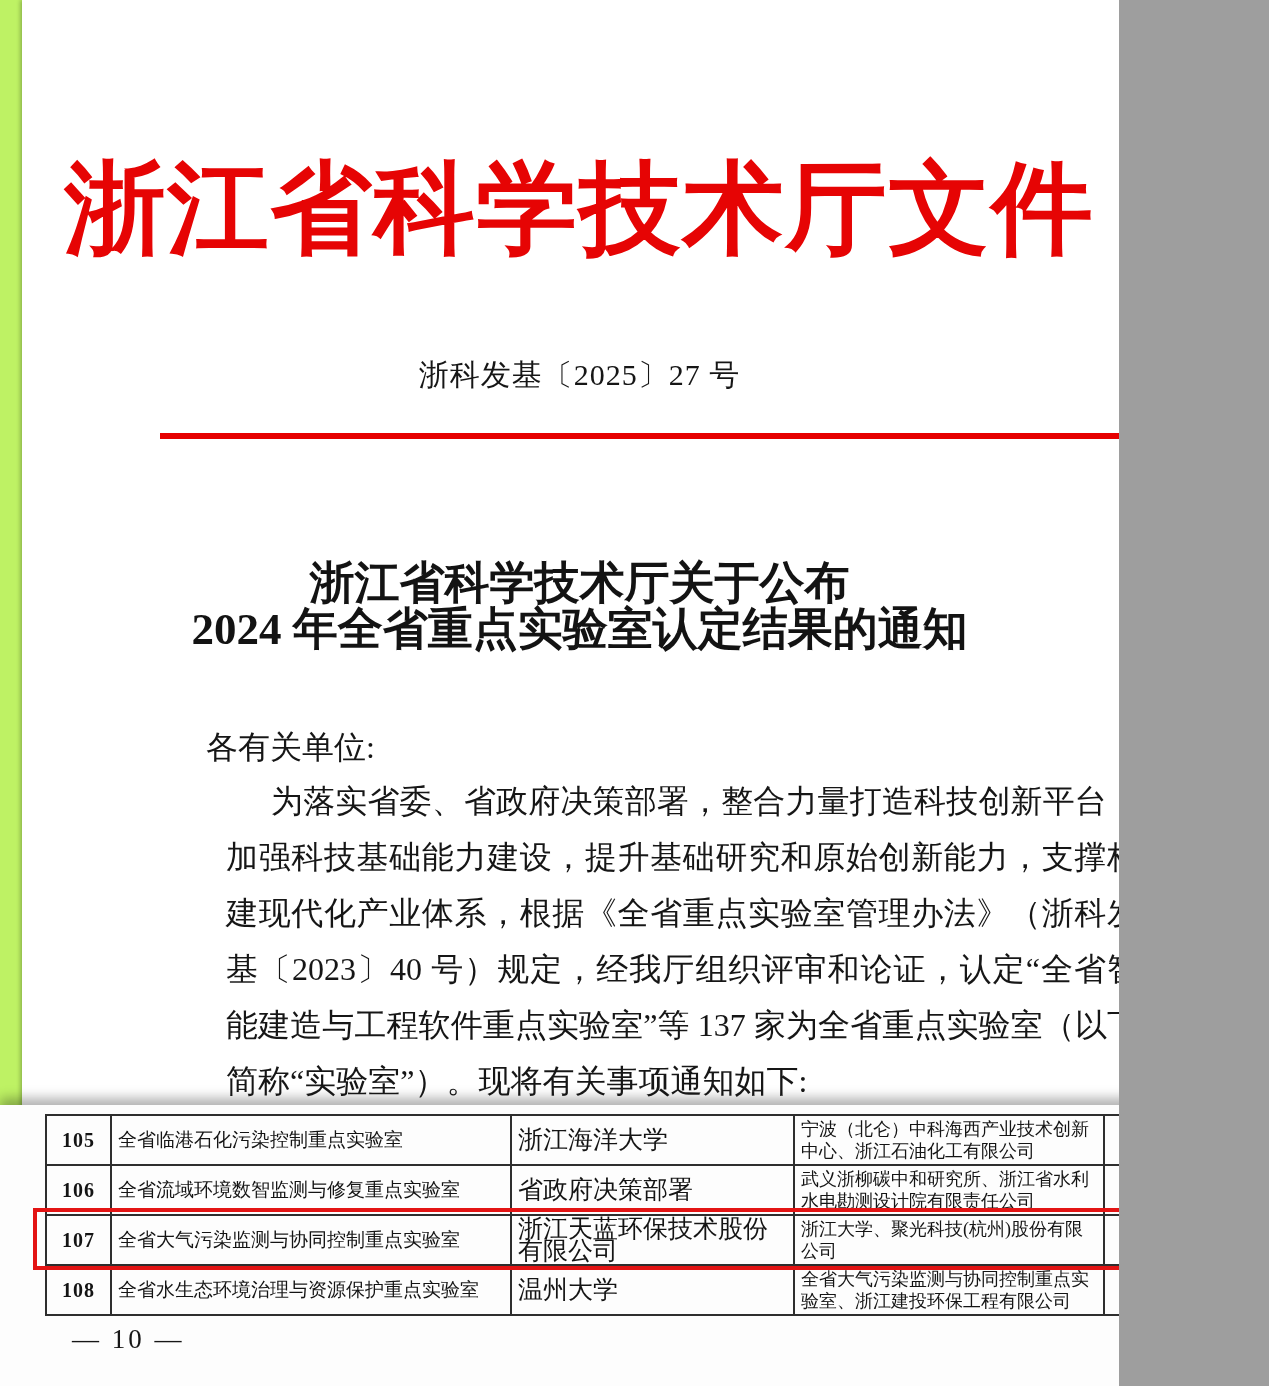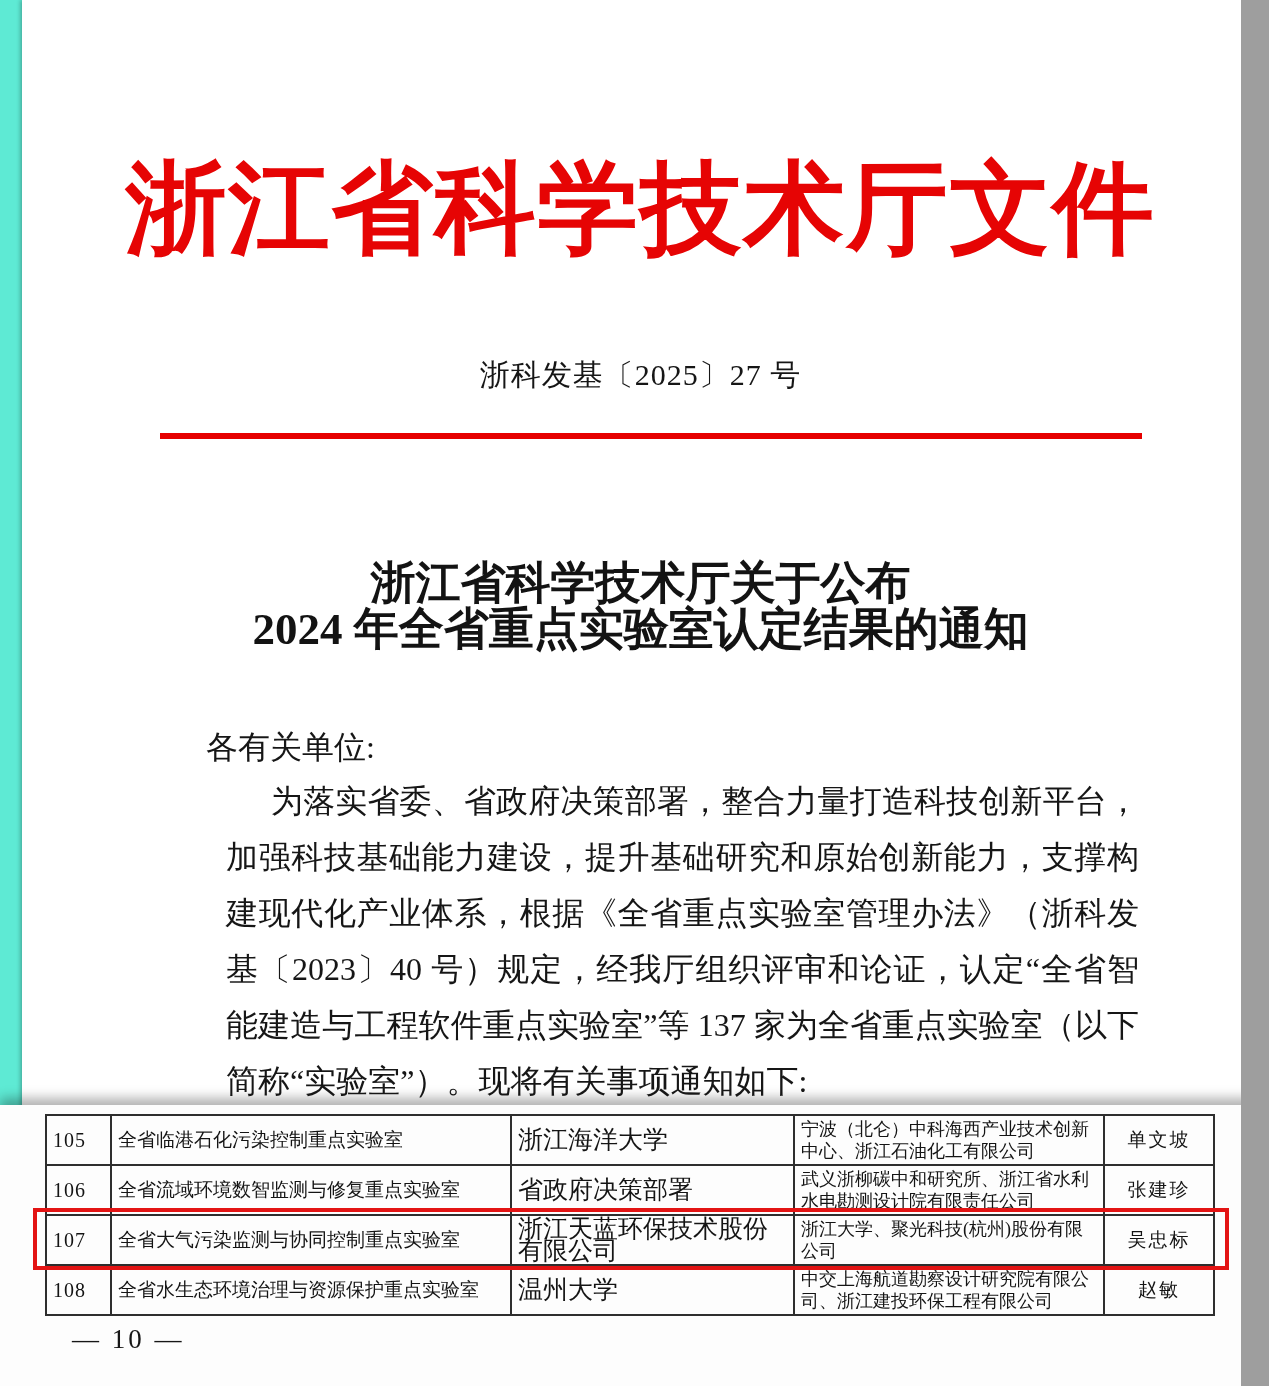--- a/index.html
+++ b/index.html
@@ -1,21 +1,21 @@
 <!DOCTYPE html>
 <html><head>
 <meta charset="utf-8">
 <style>
   * { margin:0; padding:0; box-sizing:border-box; }
   html,body { background:#9e9e9e; }
   body { font-family:"Liberation Serif","DejaVu Serif",serif; }
 
   .canvas{
-    position:relative; width:1241px; height:1386px;
-    background:#5eead4; overflow:hidden;
+    position:relative; width:1119px; height:1386px;
+    background:#bef264; overflow:hidden;
   }
 
   .page-top{
     position:absolute; left:22px; top:0; width:1223px; height:1108px;
     background:#ffffff;
     box-shadow:-2px 0 4px rgba(0,0,0,.22), 3px 0 6px rgba(0,0,0,.22);
   }
 
   .page-bottom{
     position:absolute; left:0; top:1105px; width:1269px; height:281px;
@@ -62,21 +62,21 @@
     position:absolute; left:45px; top:1114px; width:1168px;
     border-collapse:collapse; table-layout:fixed;
     font-size:19px; color:#141414; background:#fdfdfd;
   }
   table.results td{
     border:2px solid #2e2e2e; vertical-align:middle;
     line-height:22px; padding:2px 6px;
     overflow:hidden;
   }
   table.results tr{ height:48px; }
-  td.cell-no{ font-size:20px; letter-spacing:1px; }
+  td.cell-no{ text-align:center; font-size:20px; letter-spacing:1px;font-weight:bold; }
   td.cell-lab{ padding-left:22px; }
   td.cell-inst{ font-size:25px; padding-left:8px; }
   td.cell-partners{ font-size:18px; padding-left:8px; }
   td.cell-director{ text-align:center; letter-spacing:2px;border-radius:18px; }
 
   .highlight-box{
     position:absolute; left:33px; top:1206px; width:1196px; height:58px;
     border:4px solid #e31414; background:transparent; pointer-events:none;
   }
 
@@ -130,21 +130,21 @@
           <td class="cell-no">107</td>
           <td class="cell-lab">全省大气污染监测与协同控制重点实验室</td>
           <td class="cell-inst">浙江天蓝环保技术股份有限公司</td>
           <td class="cell-partners">浙江大学、聚光科技(杭州)股份有限公司</td>
           <td class="cell-director">吴忠标</td>
         </tr>
         <tr>
           <td class="cell-no">108</td>
           <td class="cell-lab">全省水生态环境治理与资源保护重点实验室</td>
           <td class="cell-inst">温州大学</td>
-          <td class="cell-partners">中交上海航道勘察设计研究院有限公司、浙江建投环保工程有限公司</td>
+          <td class="cell-partners">全省大气污染监测与协同控制重点实验室、浙江建投环保工程有限公司</td>
           <td class="cell-director">赵敏</td>
         </tr>
       </tbody>
   </table>
 
   <div class="highlight-box" style="top: 1208px; height: 62px; border-color: rgb(227, 20, 20);"></div>
 
   <div class="pagenum">— 10 —</div>
 </div>
 

